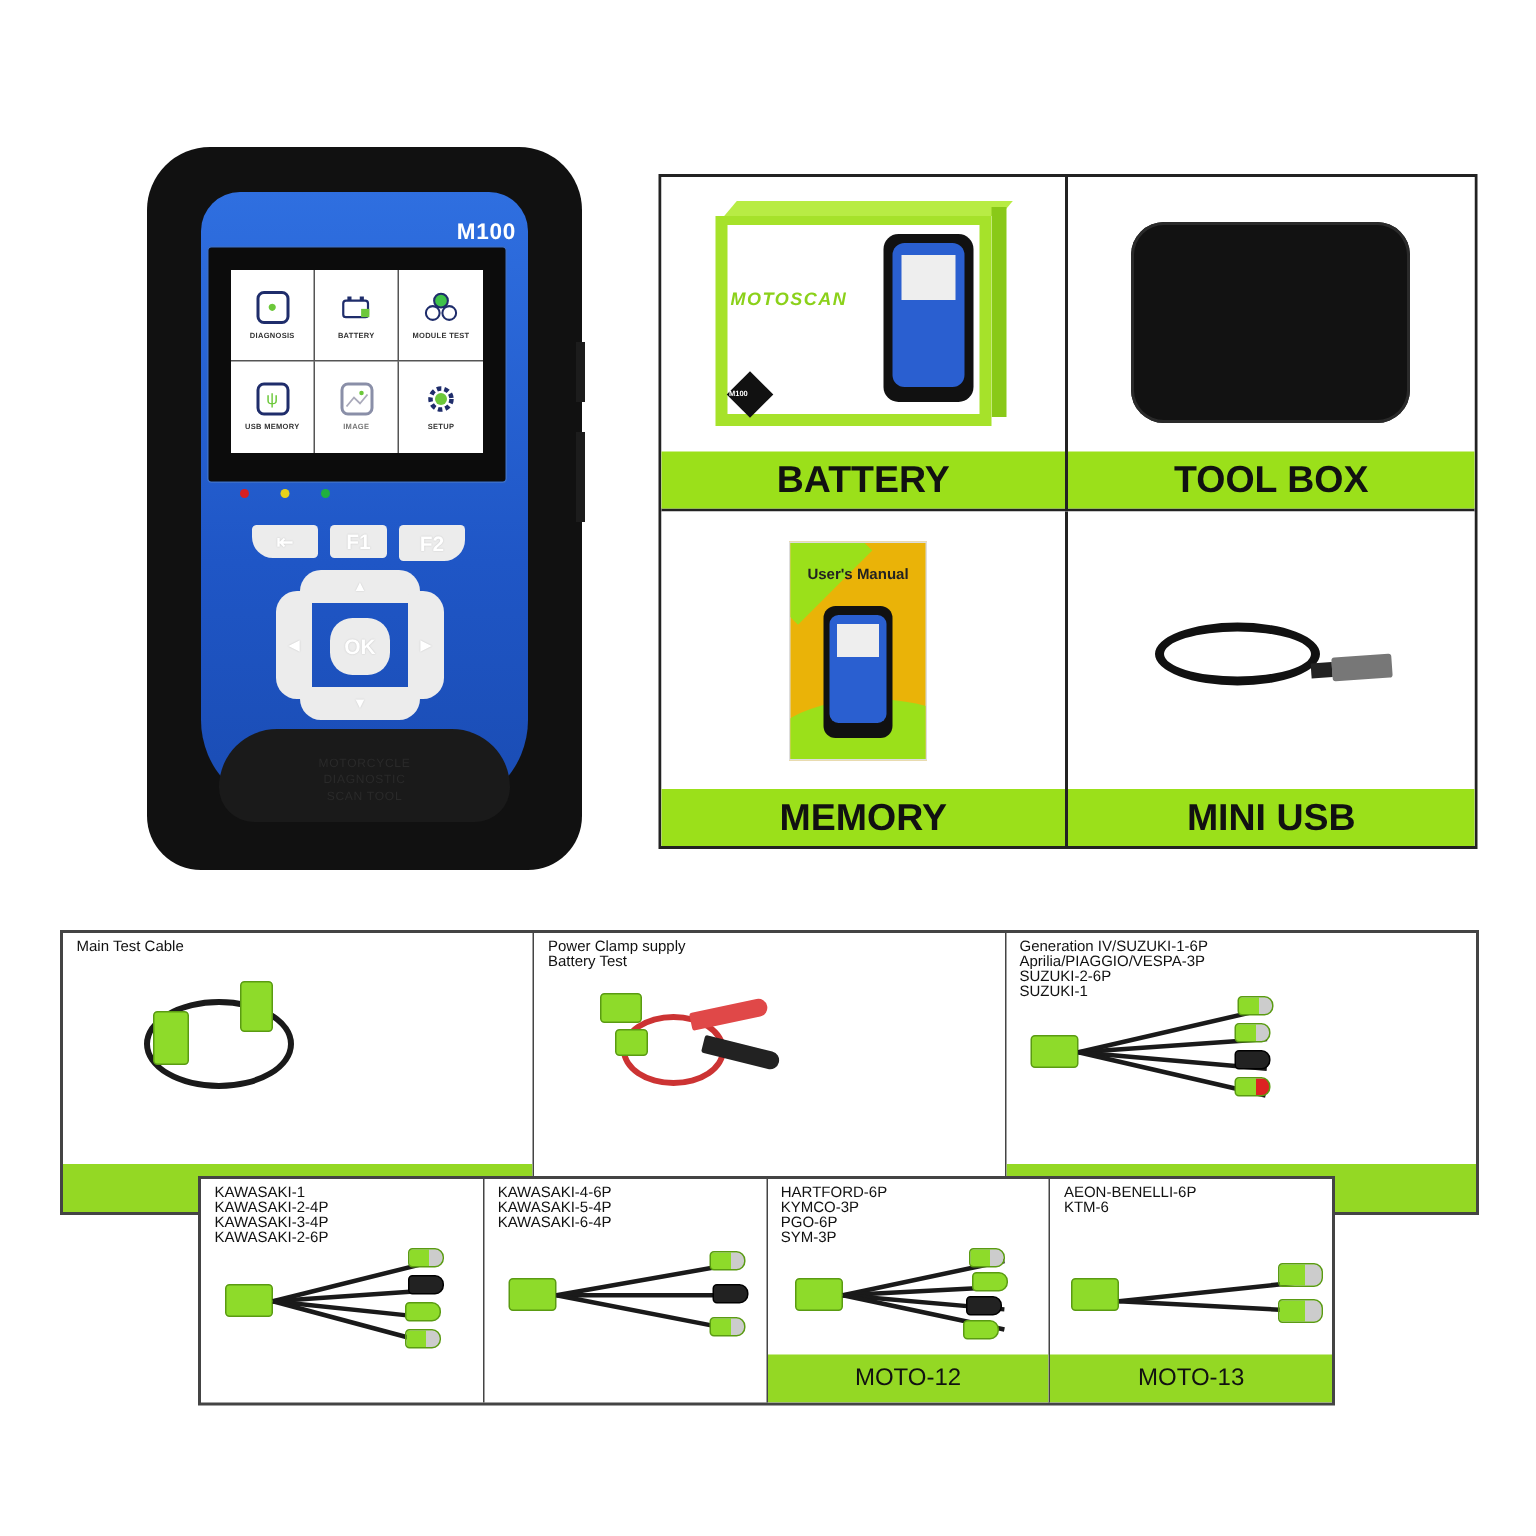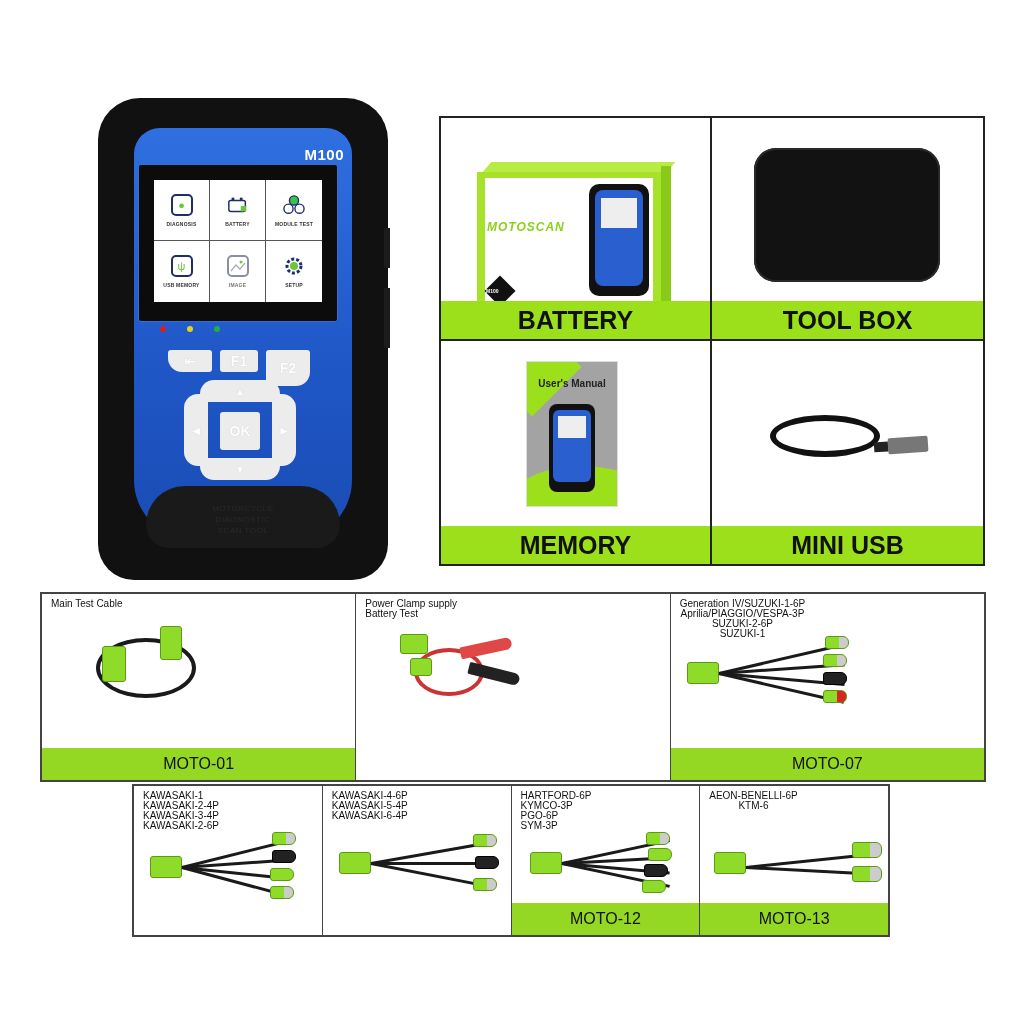--- a/index.html
+++ b/index.html
@@ -40,21 +40,21 @@
   
   .acc-grid { position: absolute; left: 439px; top: 116px; width: 546px; height: 450px;
     border: 2px solid #222; display: grid; grid-template-columns: 1fr 1fr; grid-template-rows: 1fr 1fr; }
   .acc-cell { position: relative; border-right: 2px solid #222; border-bottom: 2px solid #222; background: #fff; }
   .acc-cell:nth-child(2n) { border-right: none; }
   .acc-cell:nth-child(n+3) { border-bottom: none; }
   .acc-band { position: absolute; left: 0; right: 0; bottom: 0; height: 38px; background: #9be01a;
     display: flex; align-items: center; justify-content: center; font-weight: bold; font-size: 25px; color: #111; }
 
   
-  .carton { position: absolute; left: 36px; top: 16px; width: 196px; height: 150px; margin-top: 28px; }
+  .carton { position: absolute; left: 36px; top: 16px; width: 196px; height: 150px; }
   .carton-face { position: absolute; left: 0; top: 10px; width: 184px; height: 140px; background: #fff;
     border: 8px solid #a6e22a; border-top-width: 6px; }
   .carton-top { position: absolute; left: 10px; top: 0; width: 184px; height: 10px; background: #b8ec44;
     transform: skewX(-40deg); }
   .carton-side { position: absolute; left: 184px; top: 4px; width: 10px; height: 140px; background: #89c918; }
   .carton-title { position: absolute; left: 10px; top: 58px; font-size: 12px; font-style: italic;
     font-weight: bold; color: #8bd11a; letter-spacing: 1px; }
   .carton-dev { position: absolute; left: 112px; top: 22px; width: 60px; height: 112px; background: #111;
     border-radius: 10px; }
   .carton-dev::before { content: ""; position: absolute; left: 6px; top: 6px; width: 48px; height: 96px;
@@ -65,21 +65,21 @@
     transform: rotate(45deg); }
   .carton-badge-text { position: absolute; left: 9px; top: 126px; font-size: 5px; color: #fff; font-weight: bold; }
 
   
   .toolbox { position: absolute; left: 42px; top: 30px; width: 186px; height: 134px; background: #121212;
     border-radius: 22px; box-shadow: inset 0 0 0 2px #2a2a2a; }
   .toolbox-handle { position: absolute; left: 104px; top: 30px; width: 42px; height: 8px; background: #111;
     border-radius: 6px 6px 0 0; }
 
   
-  .manual { position: absolute; left: 85px; top: 20px; width: 92px; height: 146px; background: #a3a3a3;
+  .manual { position: absolute; left: 85px; top: 20px; width: 92px; height: 146px; background: #eab308;
     border: 1px solid #ddd; overflow: hidden; }
   .manual-green-tl { position: absolute; left: -30px; top: -30px; width: 70px; height: 70px; background: #9be01a;
     transform: rotate(45deg); }
   .manual-green-br { position: absolute; right: -40px; bottom: -40px; width: 150px; height: 80px; background: #9be01a;
     border-radius: 50%; }
   .manual-title { position: absolute; left: 0; right: 0; top: 16px; text-align: center; font-size: 10px;
     font-weight: bold; color: #222; }
   .manual-dev { position: absolute; left: 22px; top: 42px; width: 46px; height: 88px; background: #111;
     border-radius: 8px; }
   .manual-dev::before { content: ""; position: absolute; left: 4px; top: 6px; width: 38px; height: 72px;
@@ -90,24 +90,24 @@
   
   .usb { position: absolute; left: 58px; top: 74px; width: 160px; height: 50px; }
   .usb-loop { position: absolute; left: 0; top: 0; width: 110px; height: 42px; border: 6px solid #111;
     border-radius: 50%; }
   .usb-plug { position: absolute; left: 118px; top: 22px; width: 40px; height: 16px; background: #777;
     border-radius: 2px; transform: rotate(-4deg); }
   .usb-plug::before { content: ""; position: absolute; left: -14px; top: 3px; width: 14px; height: 10px; background: #222; }
 
   
   .cable-row { position: absolute; display: flex; border: 2px solid #444; background: #fff; }
-  .row1 { left: 40px; top: 592px; width: 946px; height: 190px; }
+  .row1 { left: 40px; top: 620px; width: 946px; height: 190px; }
   .row2 { left: 132px; top: 784px; width: 758px; height: 153px; }
   .cable-cell { position: relative; flex: 1; border-right: 1.5px solid #444; overflow: hidden; }
-  .cable-cell:last-child { border-right: none; text-align: center; }
+  .cable-cell:last-child { border-right: none; }
   .cable-desc { position: absolute; left: 9px; top: 5px; font-size: 10px; line-height: 10px; color: #111;
     white-space: pre-line; }
   .cable-band { position: absolute; left: 0; right: 0; bottom: 0; height: 32px; background: #94d824;
     display: flex; align-items: center; justify-content: center; font-size: 16px; color: #111; }
   .cable-art { position: absolute; left: 14px; right: 14px; top: 38px; height: 72px; }
   .conn-db { position: absolute; width: 32px; height: 22px; background: #8edb2a; border-radius: 3px;
     border: 1px solid #5a9b12; }
   .wire { position: absolute; height: 3px; background: #1a1a1a; transform-origin: left center; }
   .conn-end { position: absolute; width: 24px; height: 13px; background: #8edb2a; border-radius: 3px 6px 6px 3px;
     border: 1px solid #5a9b12; }
@@ -181,30 +181,30 @@
   <div class="led" style="left:62px;background:#d62020;"></div>
   <div class="led" style="left:89px;background:#e6d21c;"></div>
   <div class="led" style="left:116px;background:#20b040;"></div>
 
   <div class="key" style="left:70px;top:252px;width:44px;height:22px;border-radius:3px 3px 3px 14px;">
       <span>⇤</span>
     </div>
   <div class="key" style="left:122px;top:252px;width:38px;height:22px;border-radius:3px;">
       <span>F1</span>
     </div>
-  <div class="key" style="left:168px;top:252px;width:44px;height:36px;border-radius:3px 3px 14px 3px;">
+  <div class="key" style="left:168px;top:252px;width:44px;height:24px;border-radius:3px 3px 14px 3px;">
       <span>F2</span>
     </div>
   <div class="key" style="left:102px;top:282px;width:80px;height:22px;border-radius:14px 14px 4px 4px;font-size:10px;">
       <span>▲</span>
     </div>
   <div class="key" style="left:86px;top:296px;width:24px;height:72px;border-radius:14px 4px 4px 14px;font-size:10px;">
       <span>◀</span>
     </div>
-  <div class="key" style="left:122px;top:314px;width:40px;height:38px;border-radius:3px;">
+  <div class="key" style="left:122px;top:314px;width:40px;height:38px;border-radius:15px;">
       <span>OK</span>
     </div>
   <div class="key" style="left:174px;top:296px;width:24px;height:72px;border-radius:4px 14px 14px 4px;font-size:10px;">
       <span>▶</span>
     </div>
   <div class="key" style="left:102px;top:360px;width:80px;height:22px;border-radius:4px 4px 14px 14px;font-size:10px;">
       <span>▼</span>
     </div>
 
   <div class="device-bottom-black"></div>

